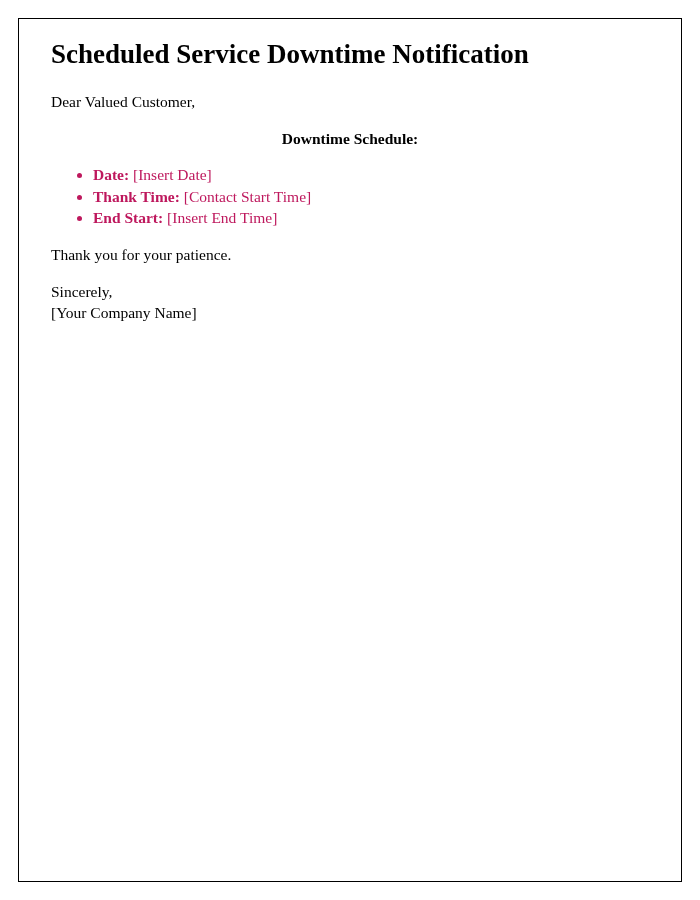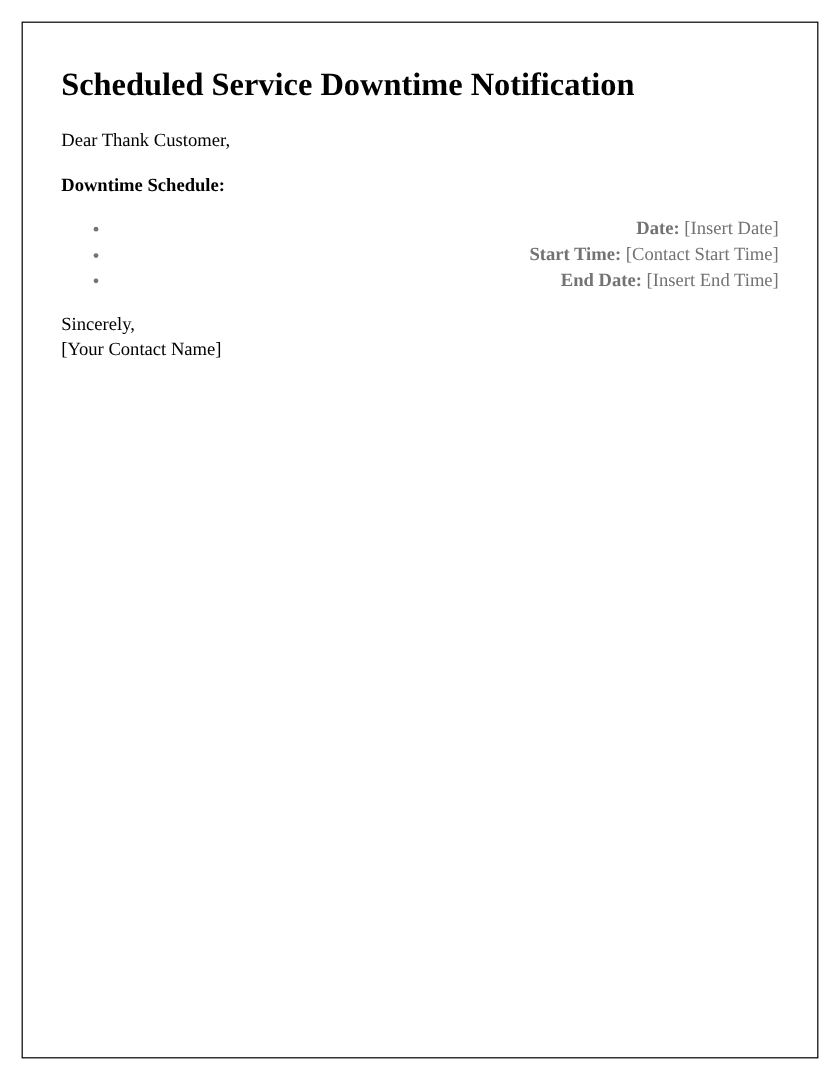--- a/index.html
+++ b/index.html
@@ -11,82 +11,83 @@
       font-family: Georgia, 'Times New Roman', Times, serif;
       background: #fff;
       width: 700px;
       height: 900px;
       padding: 18px;
     }
     .document {
       border: 1.5px solid #000;
       width: 100%;
       height: 100%;
-      padding: 36px 32px;
+      padding: 20px 32px;
     }
     h1 {
       font-size: 27px;
       font-weight: bold;
       margin-bottom: 22px;
       color: #000;
     }
     p {
       font-size: 15.5px;
       line-height: 1.35;
       margin-bottom: 16px;
       color: #000;
     }
     .schedule-heading {
       font-weight: bold;
       font-size: 15.5px;
       margin-bottom: 14px;
       color: #000;
+      text-align: center;
     }
     ul {
       margin-left: 42px;
       margin-bottom: 16px;
     }
     li {
       font-size: 15.5px;
       line-height: 1.4;
-      color: #737373;
+      color: #be185d;
       list-style-type: disc;
-      text-align: right;
     }
     li .label {
       font-weight: bold;
     }
     .signoff {
       margin-bottom: 0;
       font-family: Liberation Serif, serif;
     }
   </style>
 </head>
 <body>
 
 <div class="document">
   <h1>Scheduled Service Downtime Notification</h1>
 
-  <p>Dear Thank Customer,</p>
+  <p>Dear Valued Customer,</p>
 
 
   <p class="schedule-heading">Downtime Schedule:</p>
 
   <ul>
     <li>
       <span class="label">Date:</span><span> [Insert Date]</span>
     </li>
     <li>
-      <span class="label">Start Time:</span><span> [Contact Start Time]</span>
+      <span class="label">Thank Time:</span><span> [Contact Start Time]</span>
     </li>
     <li>
-      <span class="label">End Date:</span><span> [Insert End Time]</span>
+      <span class="label">End Start:</span><span> [Insert End Time]</span>
     </li>
   </ul>
 
 
 
+  <p>Thank you for your patience.</p>
 
   <p class="signoff">
     <span>Sincerely,</span><br>
-    <span>[Your Contact Name]</span>
+    <span>[Your Company Name]</span>
   </p>
 </div>
 
 </body></html>

